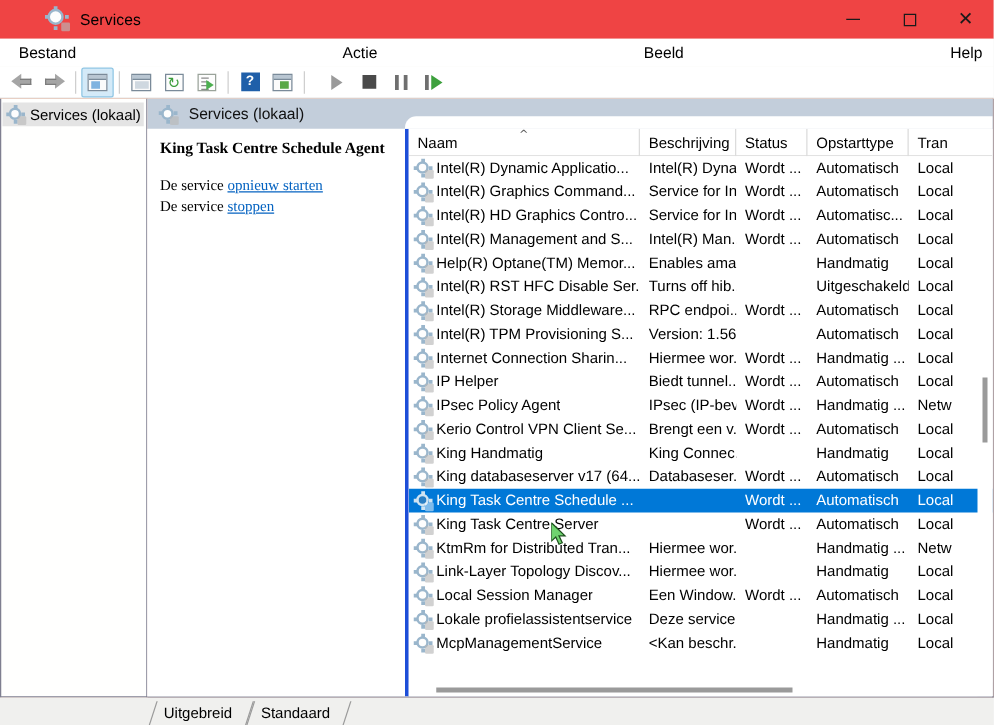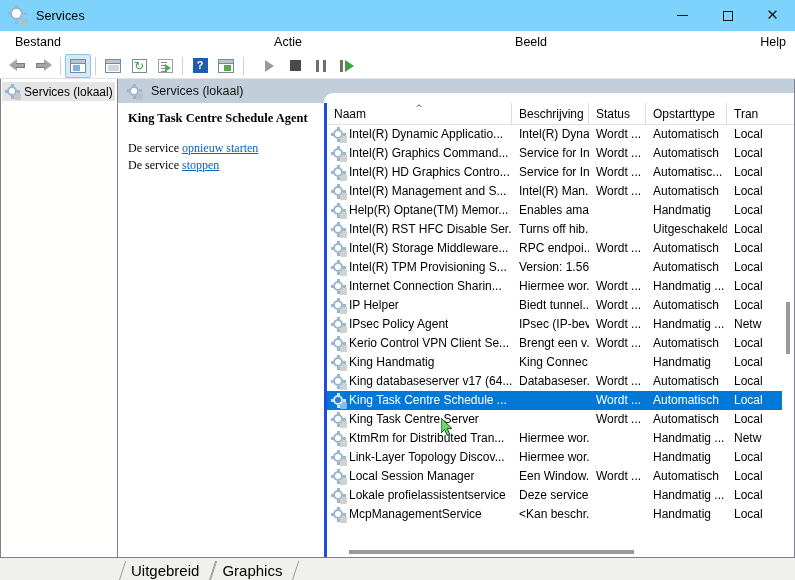--- a/index.html
+++ b/index.html
@@ -15,23 +15,24 @@
   #app {
     position: relative;
     width: 795px; height: 580px;
     background: #f0f0ee;
     display: flex; flex-direction: column;
   }
 
   
   .titlebar {
     height: 31px;
-    background: #7dd3fc;
+    background: #ef4444;
     display: flex; align-items: center;
     flex: 0 0 31px;
+    padding-left: 28px;
   }
   .title-icon {
     width: 20px; height: 20px;
     margin-left: 9px; margin-right: 7px;
     position: relative; flex: none;
   }
   .title-text {
     font-size: 12.5px;
     color: #000;
     letter-spacing: .1px;
@@ -400,21 +401,21 @@
   .tabbar {
     height: 22px; flex: 0 0 22px;
     background: #f0f0ee;
     display: flex; align-items: flex-end;
     padding-left: 119px;
   }
   .tab {
     position: relative;
     height: 19px;
     padding: 0 11px 17px 12px;
-    font-size: 15px;
+    font-size: 12px;
     line-height: 19px;
     color: #000;
     background: transparent;
   }
   .tab::before {
     content: "";
     position: absolute; left: 0; top: 0;
     width: 10px; height: 19px;
     border-left: 1px solid #9a9a9a;
     transform: skewX(-18deg);
@@ -969,21 +970,21 @@
             <div class="hthumb"></div>
           </div>
         </div>
 
       </div>
     </div>
   </div>
 
   <div class="tabbar">
     <span class="tab">Uitgebreid</span>
-    <span class="tab active">Graphics</span>
+    <span class="tab active">Standaard</span>
   </div>
 
   <div class="cursor">
     <svg width="14" height="20" viewBox="0 0 14 20">
       <polygon points="0,0 0,15 3.6,11.6 6.2,17.4 8.8,16.2 6.2,10.6 11,10.6" fill="#6fd36f" stroke="#1c4f1c" stroke-width="1"></polygon>
     </svg>
   </div>
 
 </div>
 

